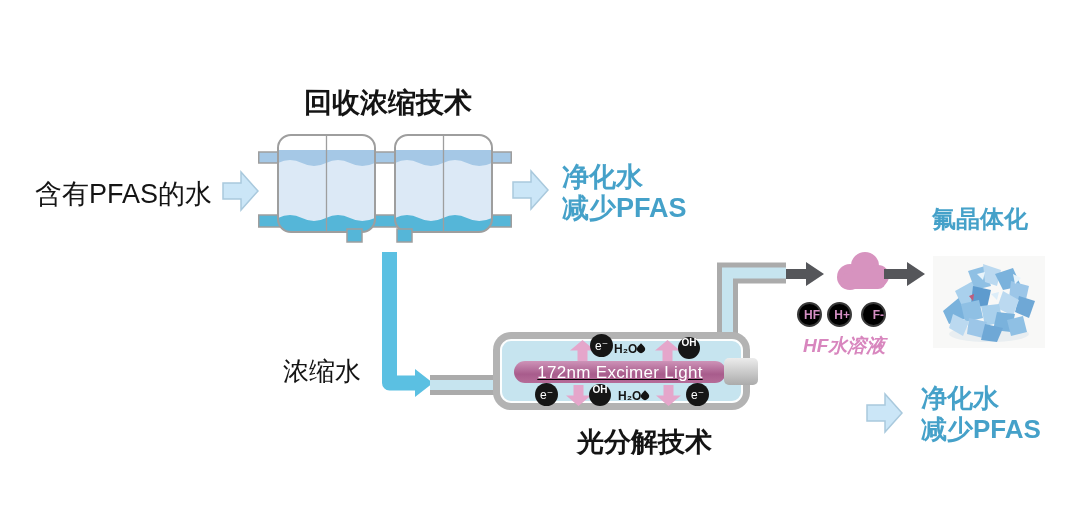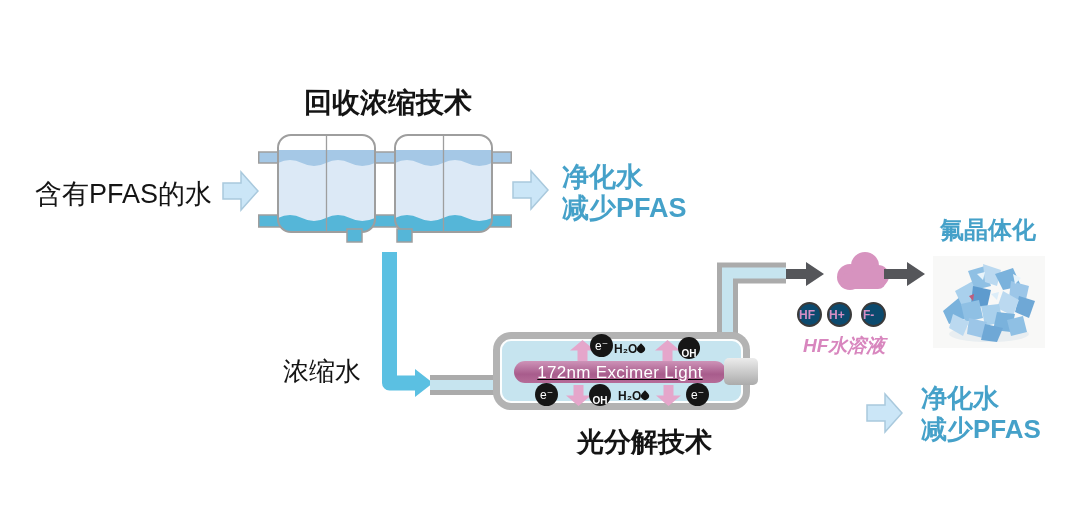--- a/index.html
+++ b/index.html
@@ -20,35 +20,35 @@
     background:#C6E4EF;border:2px solid #FCFEFE;border-radius:11px;box-sizing:border-box;}
   .lamp{position:absolute;left:21px;top:29px;width:212px;height:22px;border-radius:11px;
     background:linear-gradient(180deg,#CE93B8 0%,#A85C8C 60%,#B56C98 100%);
     display:flex;align-items:flex-end;justify-content:center;z-index:3;text-decoration:underline;}
   .lamp span{color:#fff;font-size:17px;font-weight:500;letter-spacing:0.3px;}
   .cap{position:absolute;left:231px;top:26px;width:34px;height:27px;border-radius:5px;
     background:linear-gradient(180deg,#ECECEC 0%,#ABABAB 100%);z-index:4;}
   .ecirc{position:absolute;width:23px;height:23px;border-radius:50%;background:#161616;
     display:flex;align-items:center;justify-content:center;color:#fff;font-size:12px;z-index:5;}
   .ohcirc{position:absolute;width:22px;height:22px;border-radius:50%;background:#161616;
-    display:flex;align-items:flex-end;justify-content:center;color:#fff;font-size:10px;font-weight:700;z-index:5;}
+    display:flex;align-items:flex-start;justify-content:center;color:#fff;font-size:10px;font-weight:700;z-index:5;}
   .h2o{position:absolute;display:flex;align-items:center;gap:0;z-index:5;
     color:#141414;font-size:12px;font-weight:700;}
   .drop{width:8px;height:8px;background:#141414;border-radius:0 50% 50% 50%;
     transform:rotate(45deg);display:inline-block;}
   .parrow{position:absolute;width:25px;height:21px;background:#E5A6CB;z-index:5;}
   .parrow.up{clip-path:polygon(50% 0,100% 50%,70% 50%,70% 100%,30% 100%,30% 50%,0 50%);}
   .parrow.down{clip-path:polygon(50% 100%,100% 50%,70% 50%,70% 0,30% 0,30% 50%,0 50%);}
   
   .inlet-pipe{position:absolute;left:430px;top:375px;width:72px;height:20px;
     background:#C6E4EF;border-top:5px solid #ABABAB;border-bottom:5px solid #ABABAB;
     box-sizing:border-box;z-index:1;}
   
   .ion{position:absolute;width:25px;height:25px;border:2px solid #3A3A3A;border-radius:50%;
-    box-sizing:border-box;background:#0c4a6e;display:flex;align-items:center;justify-content:flex-start;
+    box-sizing:border-box;background:#000000;display:flex;align-items:center;justify-content:flex-end;
     font-size:12px;font-weight:700;color:#D58FC4;}
   .cloud-label{position:absolute;left:832px;top:249px;width:62px;height:46px;
     display:flex;align-items:center;justify-content:center;color:#fff;
     font-size:15px;font-weight:700;z-index:3;}
   .flow-arrow polygon{fill:#CBE6F7;stroke:#A9C9DD;stroke-width:1.5;}
   .dark-arrow polygon{fill:#55565A;}
 </style>
 </head>
 <body>
 
@@ -181,21 +181,21 @@
   </div>
   <div class="ion" style="left:827px;top:302px;">
     <span>H+</span>
   </div>
   <div class="ion" style="left:861px;top:302px;">
     <span>F-</span>
   </div>
 
   <div class="pos t-pink" style="left:803px;top:333px;font-size:19px;white-space:nowrap;font-style:italic;">HF水溶液</div>
 
-  <div class="pos t-blue" style="left:932px;top:214px;width:104px;font-size:24px;text-align:right;white-space:nowrap;">氟晶体化</div>
+  <div class="pos t-blue" style="left:932px;top:203px;width:104px;font-size:24px;text-align:left;white-space:nowrap;">氟晶体化</div>
 
   <svg class="pos" style="left:933px;top:256px;" width="112" height="92" viewBox="0 0 112 92">
     <rect x="0" y="0" width="112" height="92" fill="#F8F8F7"></rect>
     <ellipse cx="56" cy="78" rx="40" ry="8" fill="#E9EEF1"></ellipse>
     <polygon points="10,55 28,40 34,62 16,68" fill="#7AB2DC"></polygon>
     <polygon points="22,35 40,25 48,45 30,52" fill="#A9D0EC"></polygon>
     <polygon points="35,15 52,10 58,30 42,34" fill="#8FC0E4"></polygon>
     <polygon points="50,8 68,14 64,30 52,26" fill="#BBD9F0"></polygon>
     <polygon points="62,18 80,12 88,30 70,34" fill="#7AB2DC"></polygon>
     <polygon points="78,25 96,30 92,48 76,42" fill="#9CC6E8"></polygon>

